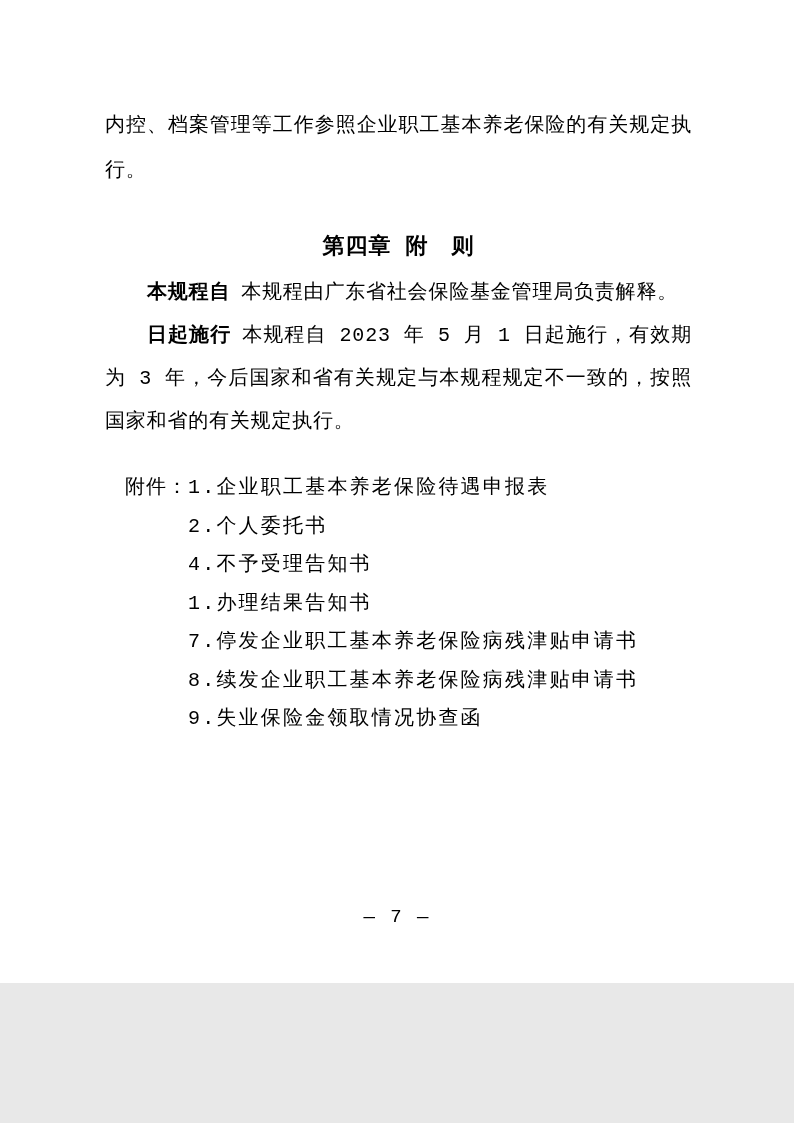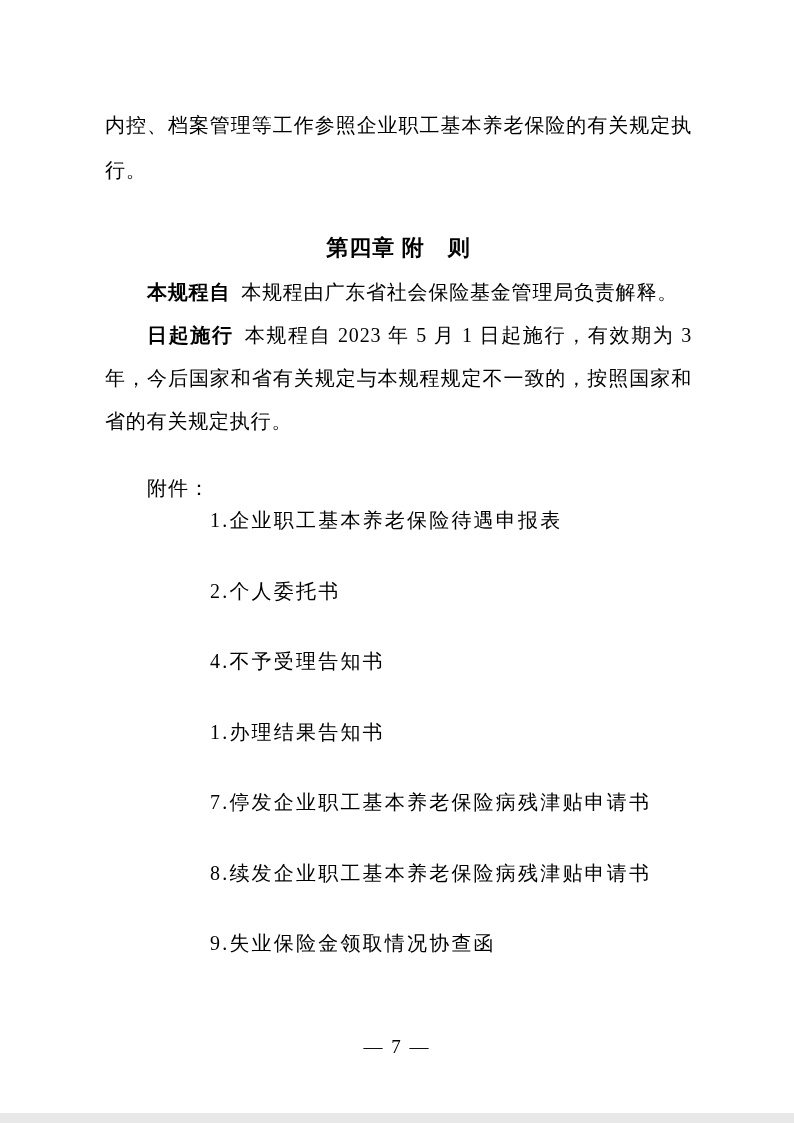--- a/index.html
+++ b/index.html
@@ -3,26 +3,26 @@
 <meta charset="utf-8">
 <style>
   html, body {
     margin: 0;
     padding: 0;
     background: #e8e8e8;
   }
   .page {
     position: relative;
     width: 794px;
-    height: 1113px;
+    height: 983px;
     margin: 0 auto;
     background: #ffffff;
     box-sizing: border-box;
     padding: 103px 102px 0 105px;
-    font-family: Liberation Serif, serif;
+    font-family: Liberation Mono, monospace;
     color: #000000;
     overflow: hidden;
   }
   .body-par {
     margin: 0;
     font-size: 20px;
     line-height: 45px;
     letter-spacing: 0.8px;
     text-align: justify;
     text-justify: inter-ideograph;
@@ -53,34 +53,33 @@
     margin-top: 8px;
   }
   .attachments {
     display: flex;
     align-items: flex-start;
     margin-top: 26px;
     font-size: 20px;
   }
   .att-label {
     display: inline-block;
-    margin-left: 42px;
+    margin-left: 20px;
     width: 63px;
     line-height: 38.5px;
     letter-spacing: 1px;
     flex: 0 0 auto;
   }
   .att-list {
     flex: 1 1 auto;
   }
   .att-item {
     line-height: 38.5px;
     letter-spacing: 2.2px;
     white-space: nowrap;
-    margin-top: 32px;
   }
   .page-footer {
     position: absolute;
     left: 0;
     right: 0;
     bottom: 55px;
     text-align: center;
     font-size: 19px;
     letter-spacing: 2px;
     color: #000000;

